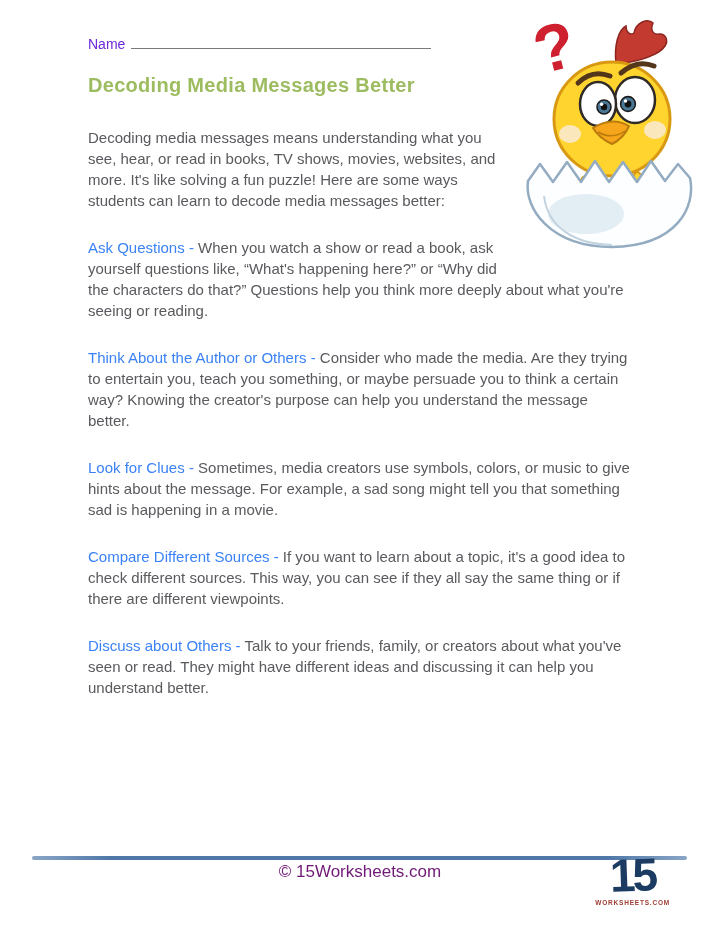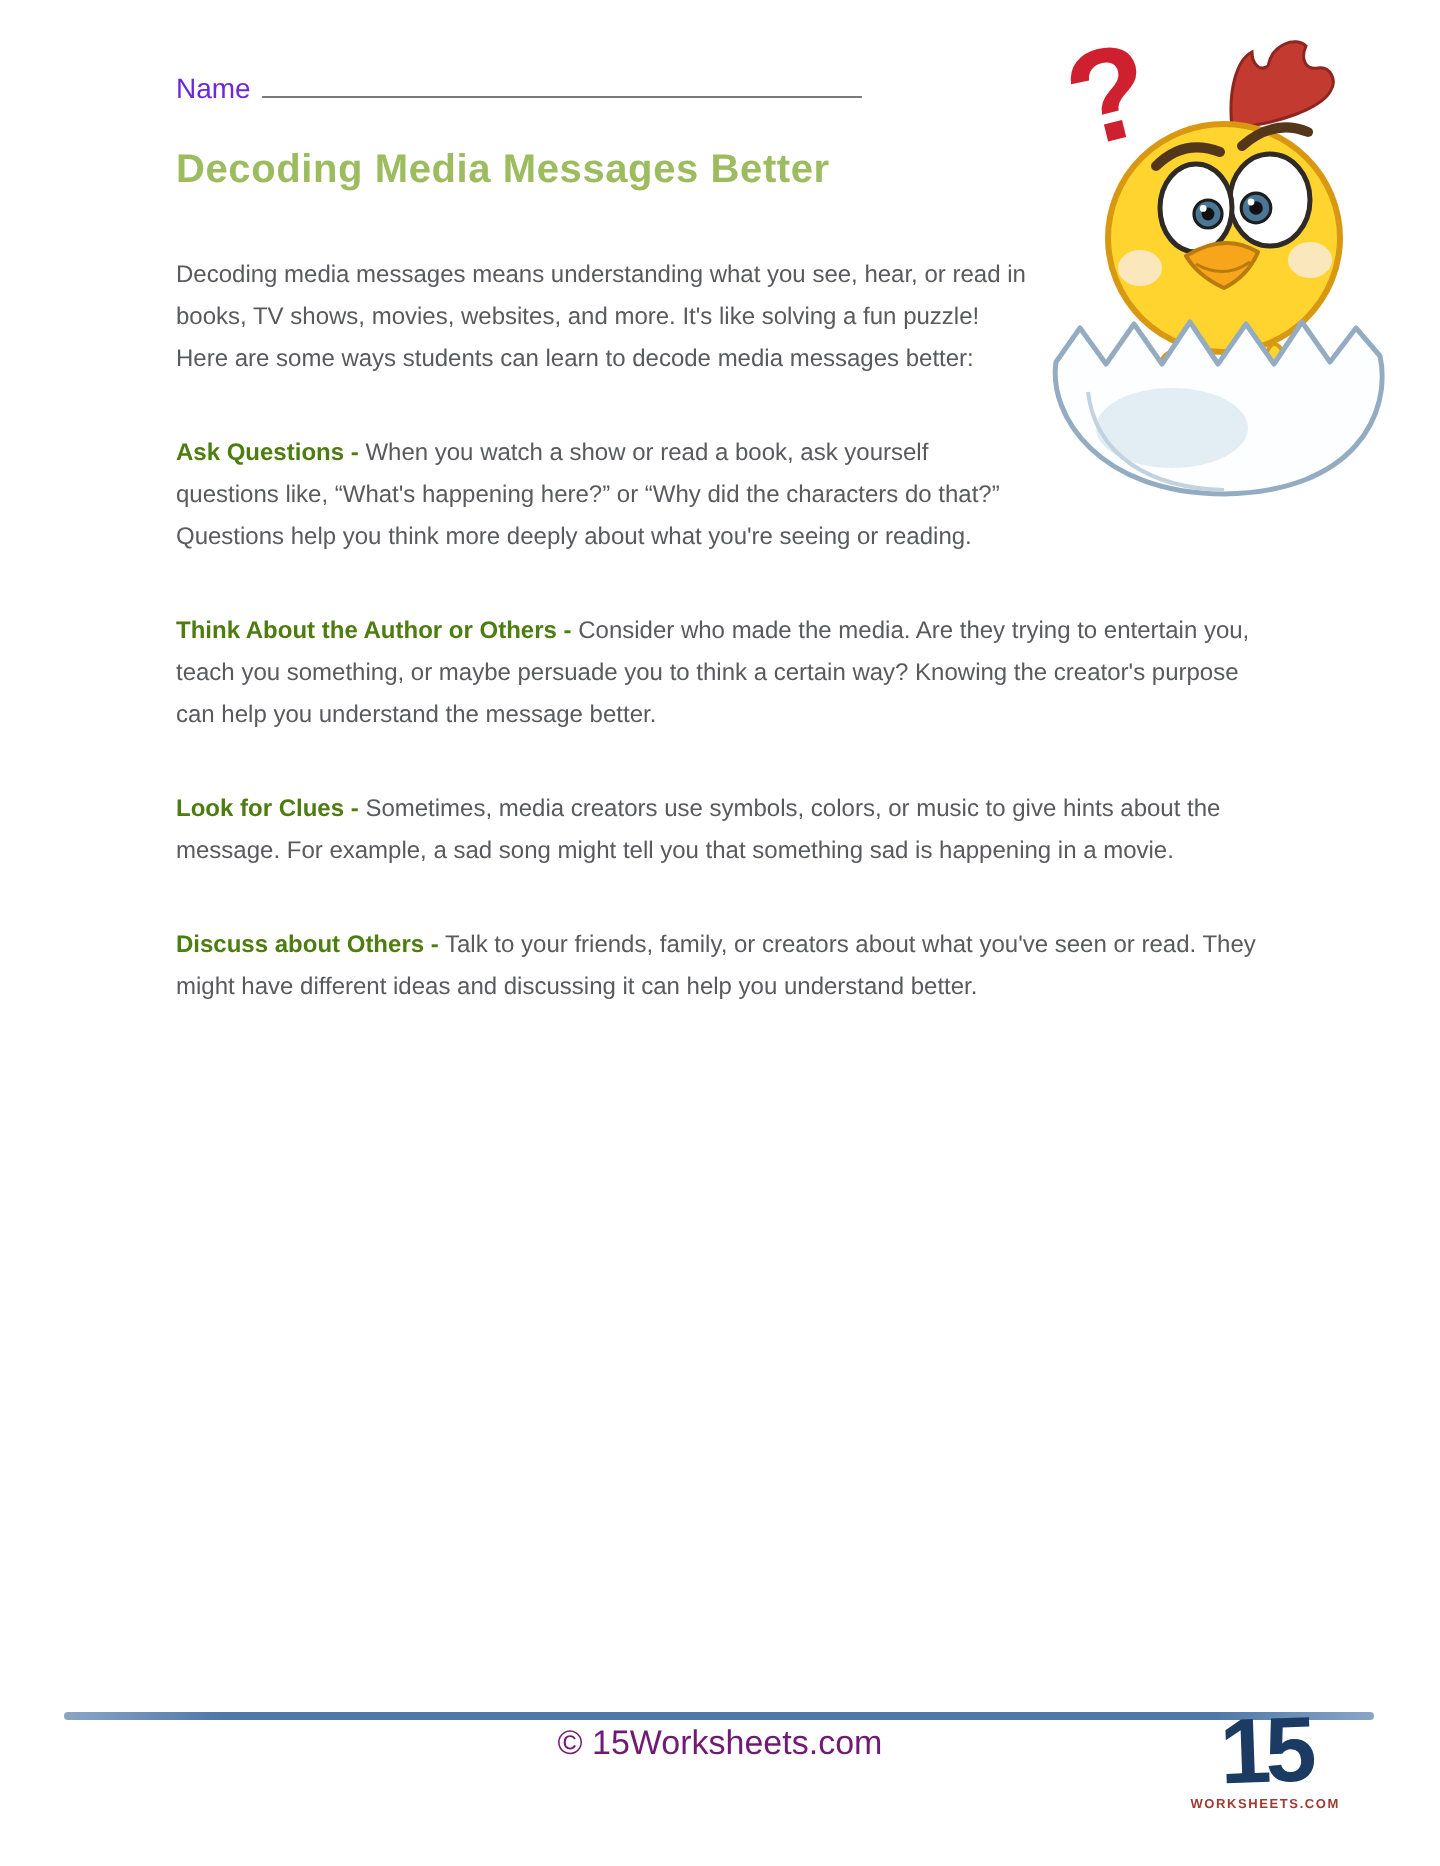--- a/index.html
+++ b/index.html
@@ -34,28 +34,28 @@
     border-bottom: 1.6px solid #7a7b7e;
   }
   .title {
     font-size: 20px;
     font-weight: bold;
     letter-spacing: .3px;
     color: #9dbc60;
     margin: 0 0 30px 0;
   }
   p.para {
-    font-size: 12px;
+    font-size: 15px;
     line-height: 21px;
     color: #595a5e;
     margin: 0 78px 26px 0;
   }
   p.para .lead {
-    font-weight: bold;
-    color: #4d7c0f;
+    font-weight: normal;
+    color: #3b82f6;
   }
   
   .footer-rule {
     position: absolute;
     left: 32px; top: 856px;
     width: 655px; height: 3.5px;
     border-radius: 2px;
     background: linear-gradient(90deg, #8aa6c6 0%, #4f78a8 12%, #4f78a8 88%, #8aa6c6 100%);
   }
   .copyright {
@@ -147,20 +147,22 @@
   <p class="para"><span class="lead">Ask Questions -</span>
      <span>When you watch a show or read a book, ask yourself questions like, “What's happening here?” or “Why did the characters do that?” Questions help you think more deeply about what you're seeing or reading.</span></p>
 
   <p class="para"><span class="lead">Think About the Author or Others -</span>
      <span>Consider who made the media. Are they trying to entertain you, teach you something, or maybe persuade you to think a certain way? Knowing the creator's purpose can help you understand the message better.</span></p>
 
 
   <p class="para"><span class="lead">Look for Clues -</span>
      <span>Sometimes, media creators use symbols, colors, or music to give hints about the message. For example, a sad song might tell you that something sad is happening in a movie.</span></p>
 
+  <p class="para"><span class="lead">Compare Different Sources -</span>
+     <span>If you want to learn about a topic, it's a good idea to check different sources. This way, you can see if they all say the same thing or if there are different viewpoints.</span></p>
 
   <p class="para"><span class="lead">Discuss about Others -</span>
      <span>Talk to your friends, family, or creators about what you've seen or read. They might have different ideas and discussing it can help you understand better.</span></p>
 
 </div>
 
 <div class="footer-rule"></div>
 <div class="copyright">© 15Worksheets.com</div>
 <div class="logo">
   <span class="logo-number">15</span>

